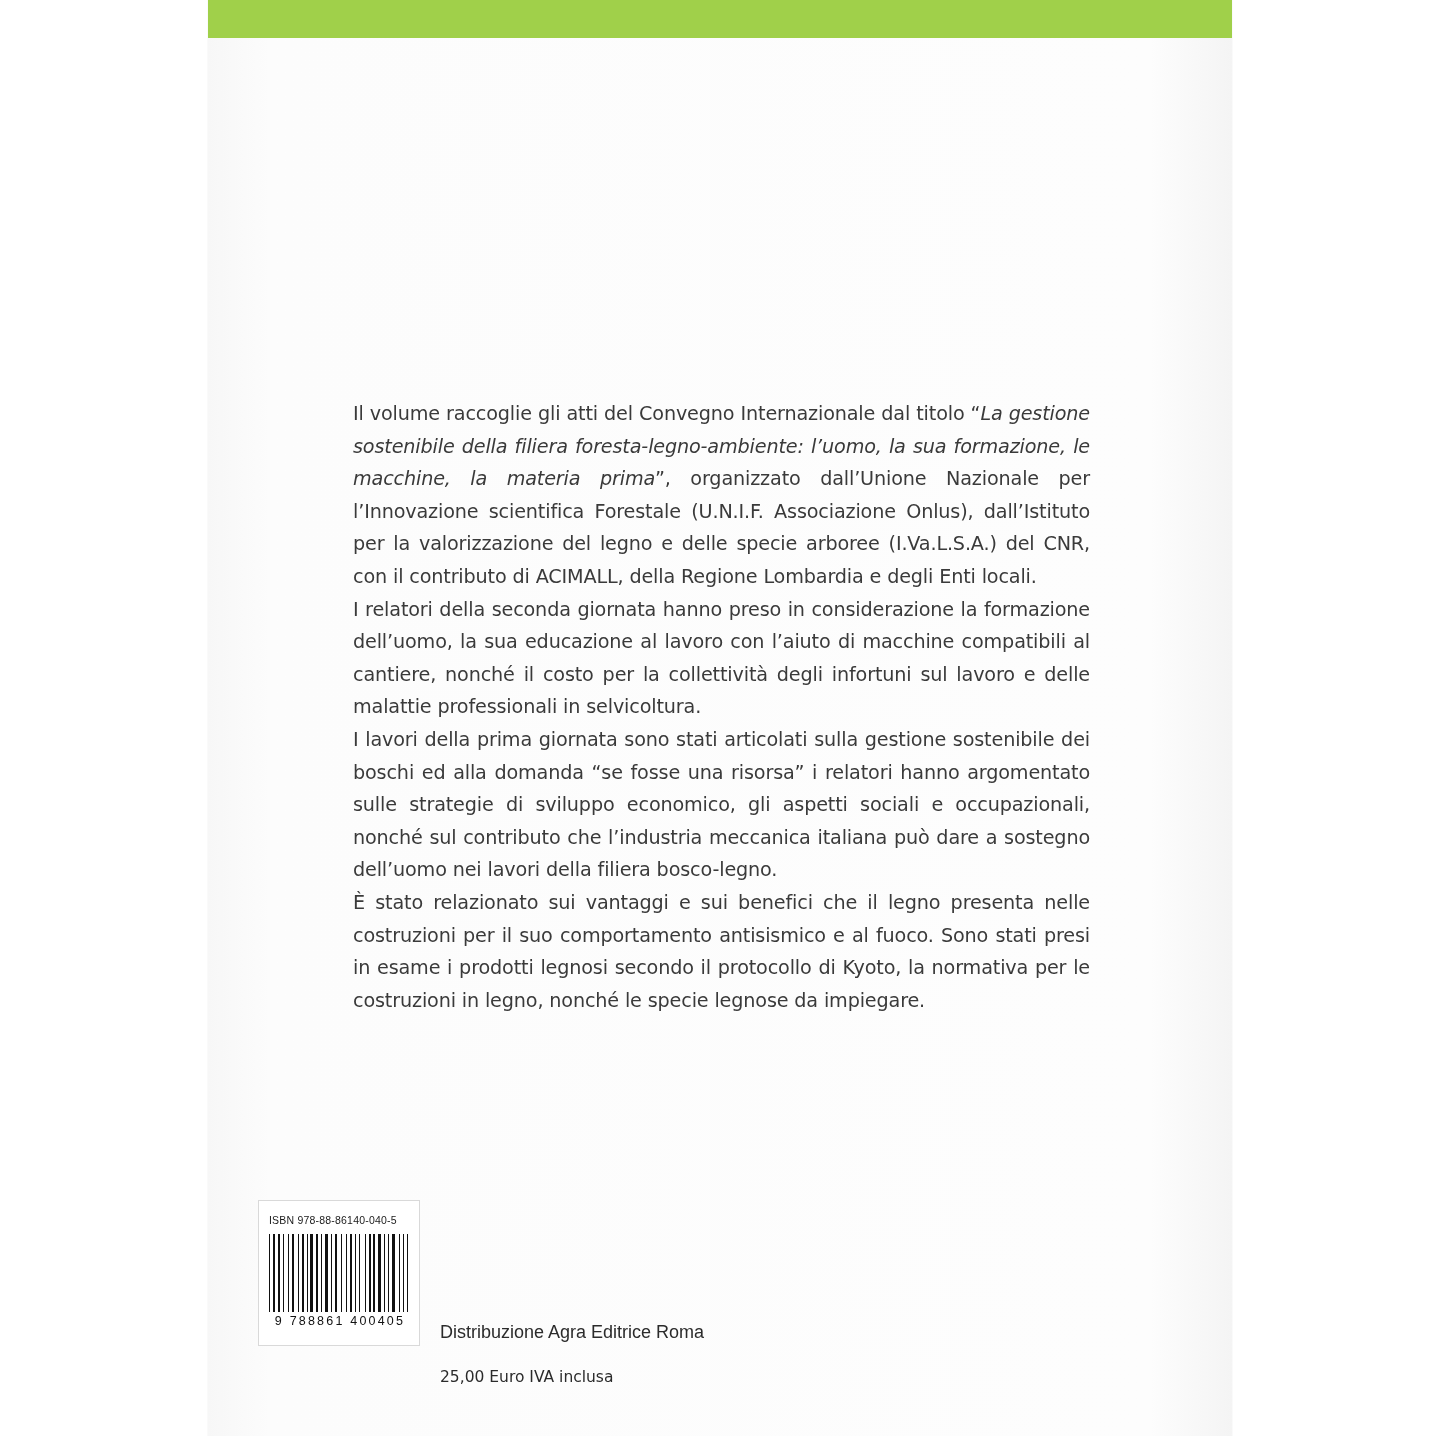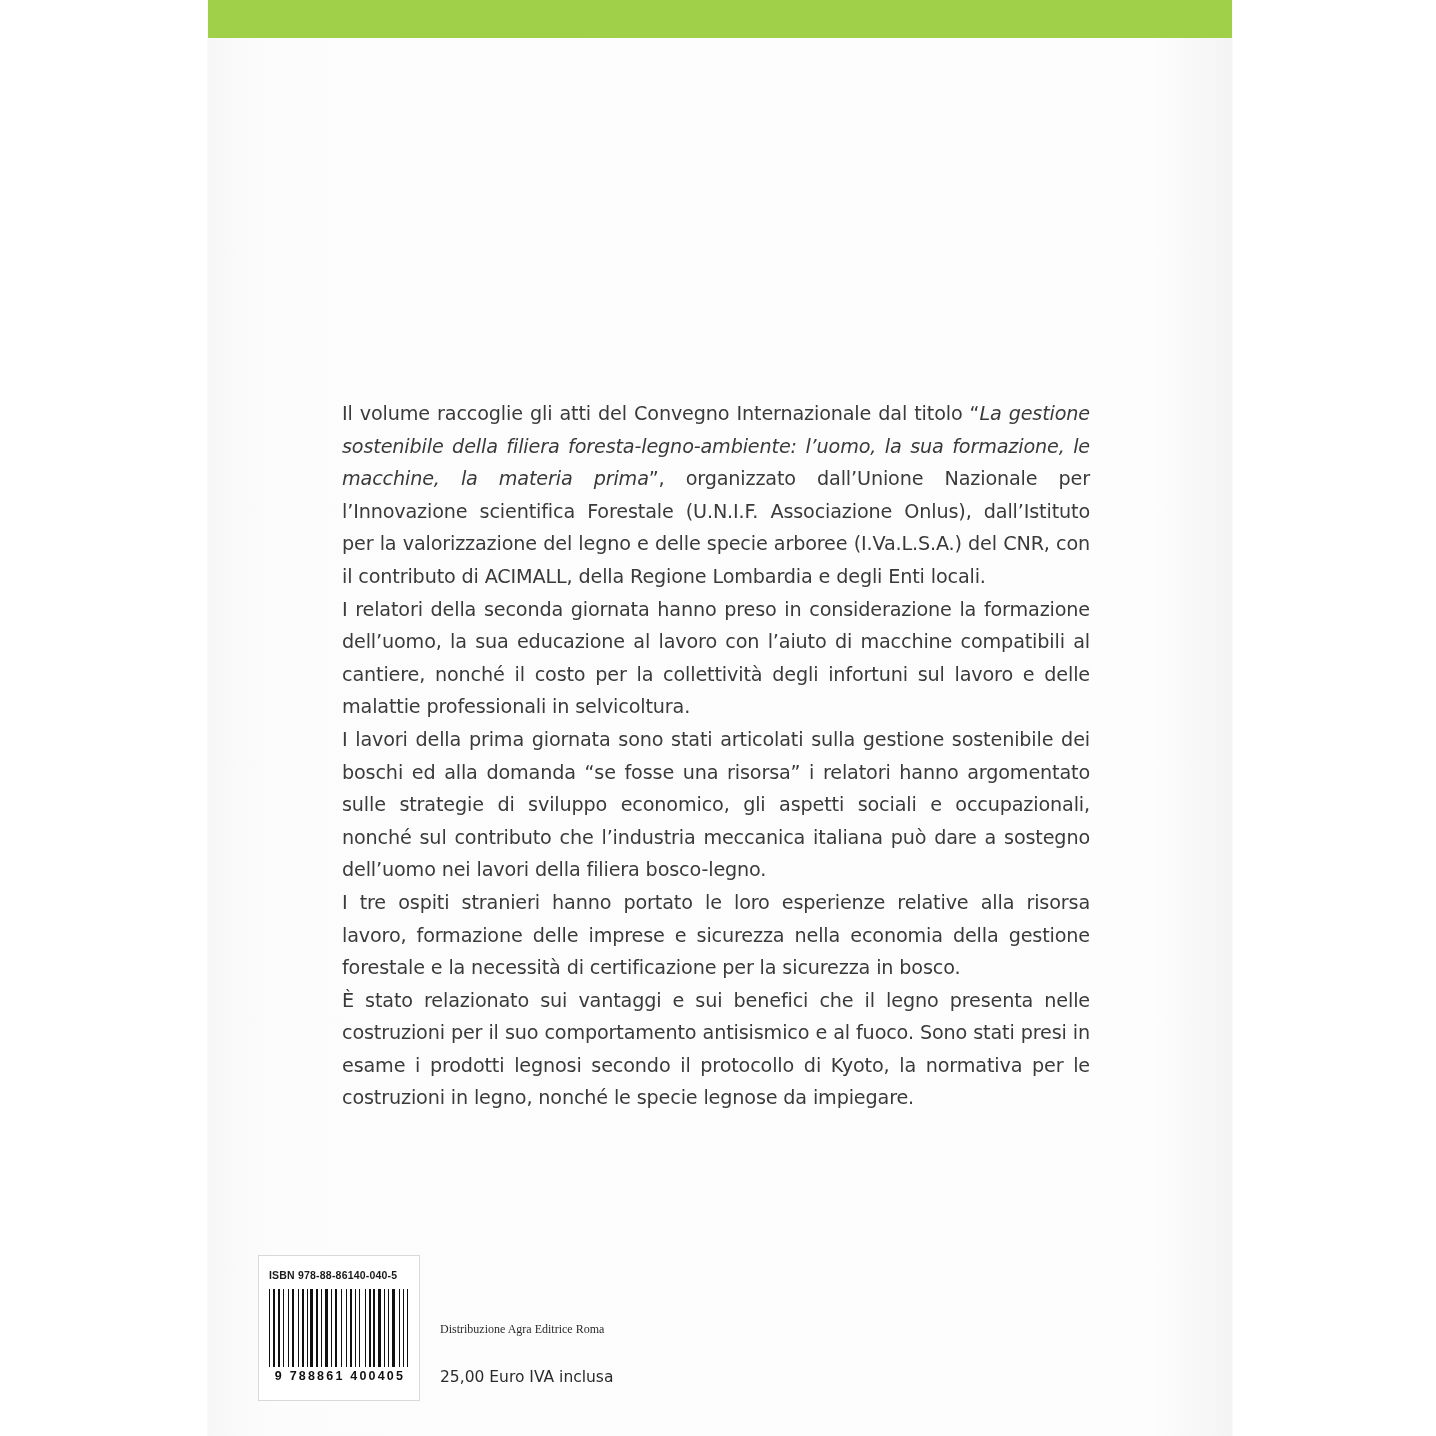--- a/index.html
+++ b/index.html
@@ -49,36 +49,35 @@
     top: 398px;
     width: 752px;
     color: #3a3a3a;
     font-size: 19.2px;
     line-height: 32.6px;
     text-align: justify;
     font-family: "DejaVu Sans", sans-serif;
     letter-spacing: -0.15px;
   }
   .blurb p {
-    margin: 0 0 0 4px;
+    margin: 0 0 0 15px;
   }
   .blurb em {
     font-style: italic;
   }
   
   .barcode-box {
     position: absolute;
     left: 50px;
-    top: 1255px;
+    top: 1200px;
     width: 162px;
     height: 146px;
     background: #ffffff;
     border: 1px solid #d9d9d9;
     box-sizing: border-box;
-    font-weight: bold;
   }
   .isbn-text {
     position: absolute;
     left: 10px;
     top: 13px;
     font-size: 10.5px;
     color: #1a1a1a;
     font-family: "Liberation Sans", sans-serif;
     letter-spacing: 0.2px;
   }
@@ -105,23 +104,23 @@
     font-size: 12.5px;
     color: #111;
     letter-spacing: 2.2px;
     font-family: "Liberation Sans", sans-serif;
     text-align: center;
   }
   .distrib {
     position: absolute;
     left: 232px;
     top: 1322px;
-    font-size: 12px;
+    font-size: 18px;
     color: #2b2b2b;
-    font-family: Liberation Serif, serif;
+    font-family: Liberation Sans, sans-serif;
   }
   .price {
     position: absolute;
     left: 232px;
     top: 1368px;
     font-size: 15.5px;
     color: #2b2b2b;
     font-family: "DejaVu Sans", sans-serif;
   }
 </style>
@@ -131,21 +130,20 @@
 <div class="page">
   <div class="cover">
     <div class="cover-inner">
 
       <div class="green-band"></div>
 
       <div class="blurb">
         <p><span>Il volume raccoglie gli atti del Convegno Internazionale dal titolo “</span><em>La gestione sostenibile della filiera foresta-legno-ambiente: l’uomo, la sua formazione, le macchine, la materia prima</em><span>”, organizzato dall’Unione Nazionale per l’Innovazione scientifica Forestale (U.N.I.F. Associazione Onlus), dall’Istituto per la valorizzazione del legno e delle specie arboree (I.Va.L.S.A.) del CNR, con il contributo di ACIMALL, della Regione Lombardia e degli Enti locali.</span></p>
         <p>I relatori della seconda giornata hanno preso in considerazione la formazione dell’uomo, la sua educazione al lavoro con l’aiuto di macchine compatibili al cantiere, nonché il costo per la collettività degli infortuni sul lavoro e delle malattie professionali in selvicoltura.</p>
         <p>I lavori della prima giornata sono stati articolati sulla gestione sostenibile dei boschi ed alla domanda “se fosse una risorsa” i relatori hanno argomentato sulle strategie di sviluppo economico, gli aspetti sociali e occupazionali, nonché sul contributo che l’industria meccanica italiana può dare a sostegno dell’uomo nei lavori della filiera bosco-legno.</p>
-        <p>I tre ospiti stranieri hanno portato le loro esperienze relative alla risorsa lavoro, formazione delle imprese e sicurezza nella economia della gestione forestale e la necessità di certificazione per la sicurezza in bosco.</p>
         <p>È stato relazionato sui vantaggi e sui benefici che il legno presenta nelle costruzioni per il suo comportamento antisismico e al fuoco. Sono stati presi in esame i prodotti legnosi secondo il protocollo di Kyoto, la normativa per le costruzioni in legno, nonché le specie legnose da impiegare.</p>
       </div>
 
       <div class="barcode-box">
         <div class="isbn-text">ISBN 978-88-86140-040-5</div>
         <div class="bars" id="bars">
             <span style="width: 0.94px; background: rgb(17, 17, 17);"></span>
             <span style="width: 0.94px; background: transparent;"></span>
             <span style="width: 1.88px; background: rgb(17, 17, 17);"></span>
             <span style="width: 0.94px; background: transparent;"></span>

